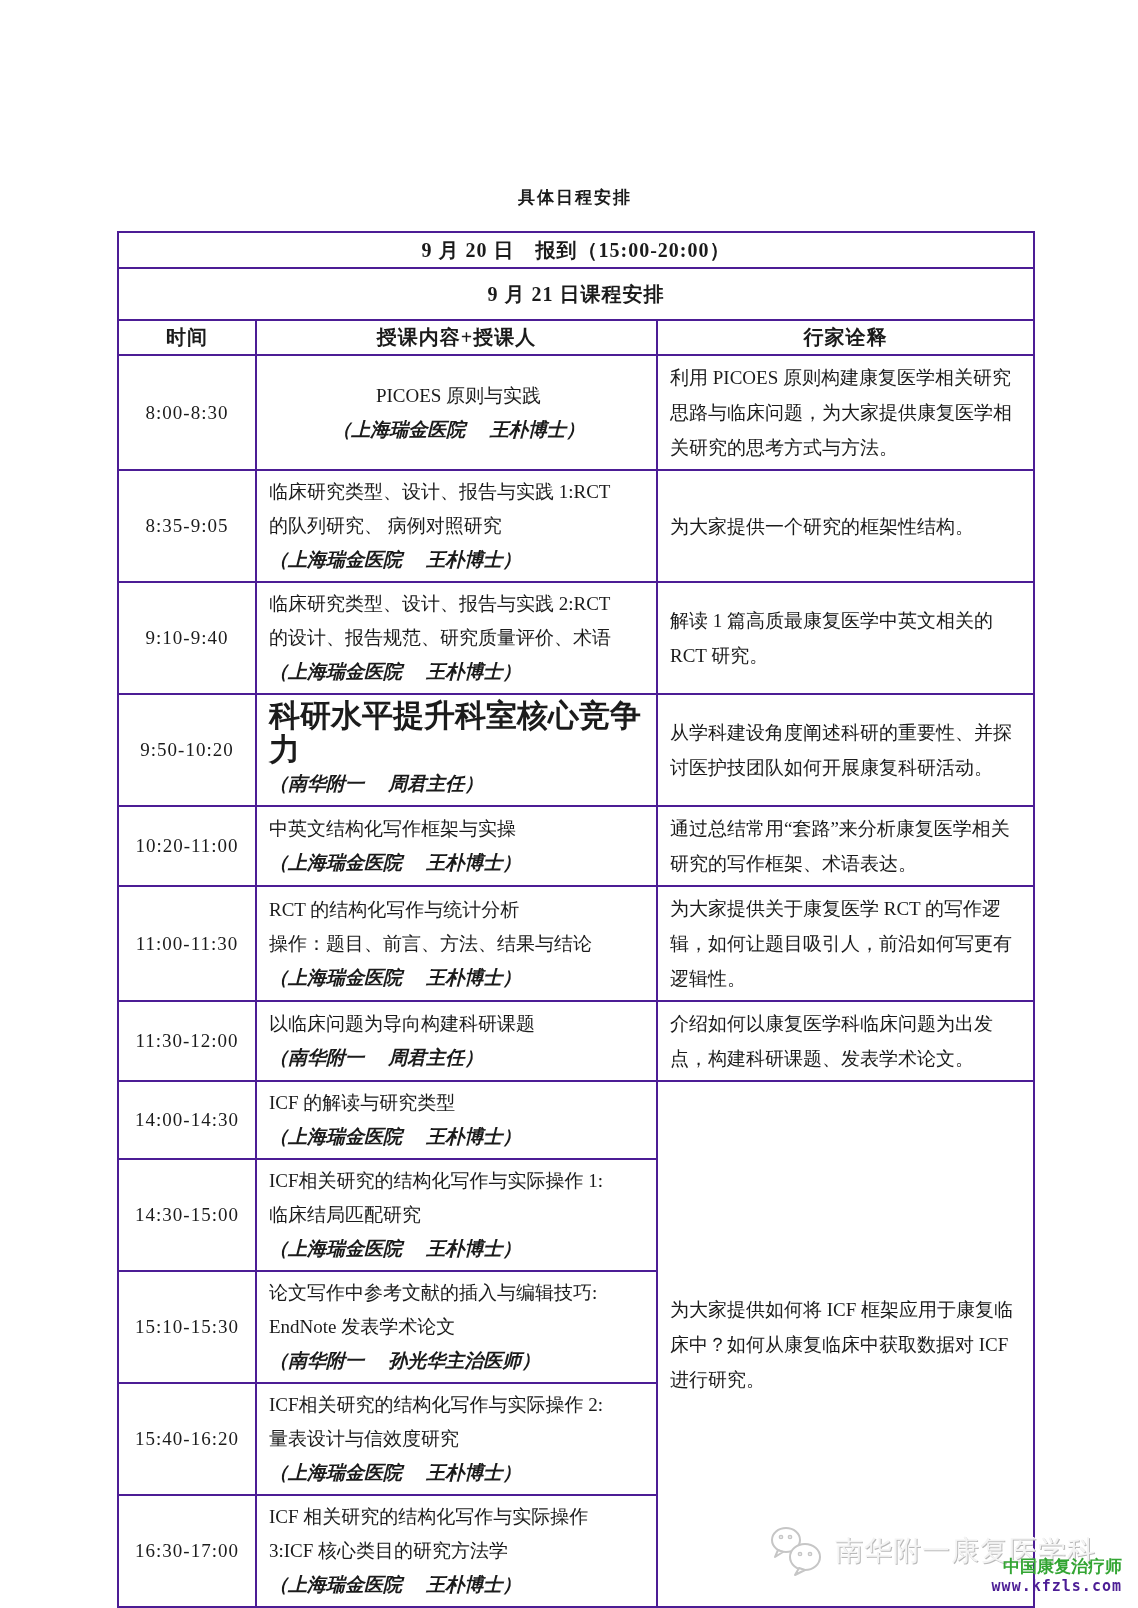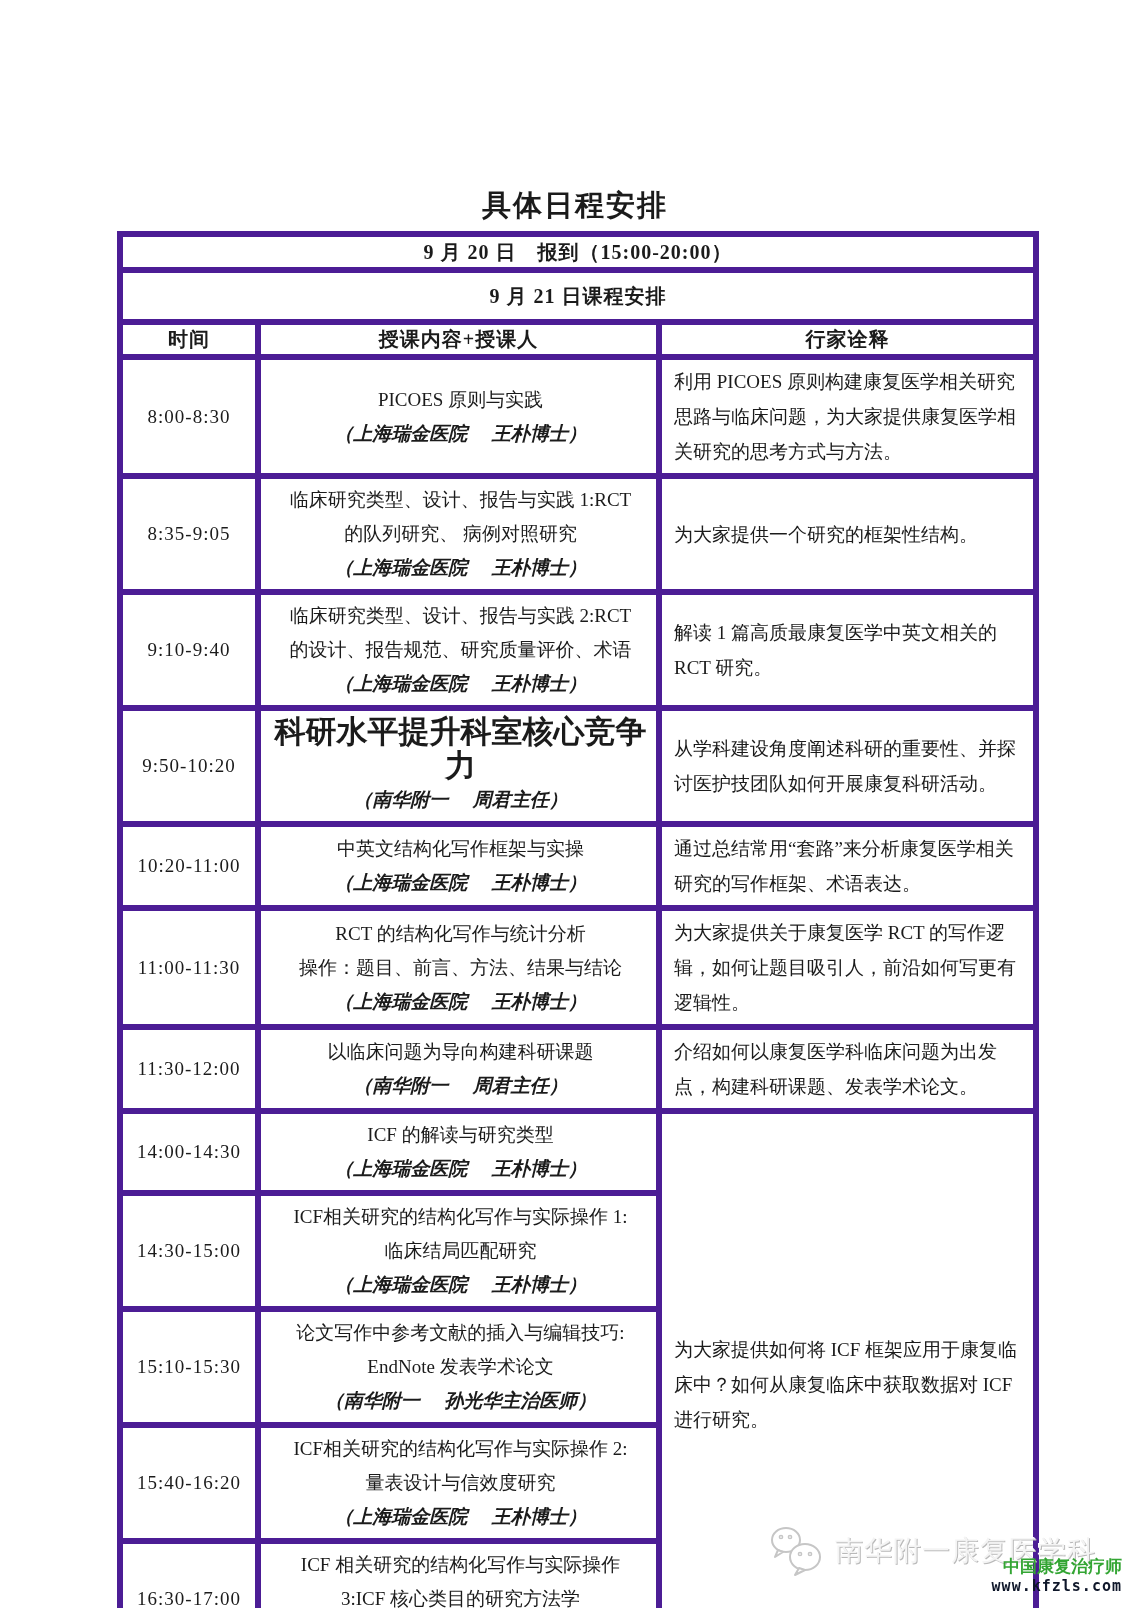--- a/index.html
+++ b/index.html
@@ -6,39 +6,39 @@
   body{
     width:1138px;height:1608px;
     background:#ffffff;
     font-family:"Liberation Serif","DejaVu Serif",serif;
     color:#1b1b1b;
     position:relative;
     overflow:hidden;
   }
   .doc-title{
     position:absolute;top:186px;left:117px;width:916px;
-    text-align:center;font-size:29px;font-weight:700;letter-spacing:2px;
+    text-align:center;font-size:17px;font-weight:700;letter-spacing:2px;
   }
   table.schedule{
     position:absolute;top:231px;left:117px;width:916px;
     border-collapse:collapse;table-layout:fixed;
   }
   table.schedule td{
-    border:6px solid #4c1d95;
+    border:2px solid #4c1d95;
     vertical-align:middle;
     overflow:hidden;
   }
   .spanrow td, .headrow td{
     text-align:center;font-weight:700;font-size:20px;letter-spacing:1px;
   }
   td.time{
     text-align:center;font-size:19px;letter-spacing:1px;
   }
   td.content{
-    padding:4px 8px 4px 12px;font-size:19px;text-align:center;
+    padding:4px 8px 4px 12px;font-size:19px;
   }
   td.content .line{line-height:34px;}
   td.content .speaker{font-weight:700;line-height:34px;font-family:"Liberation Sans","DejaVu Sans",sans-serif;font-size:19px;font-style:italic;}
   td.content.center{text-align:center;}
   .line.big{font-size:31px;font-weight:700;font-family:"Liberation Sans","DejaVu Sans",sans-serif;line-height:36px;}
   td.expert{
     padding:4px 12px;font-size:19px;line-height:35px;text-align:left;
   }
   
   .watermark{
@@ -209,14 +209,14 @@
     <ellipse cx="36" cy="31" rx="15" ry="13" fill="#ffffff" stroke="#c6c6c6" stroke-width="2"></ellipse>
     <path d="M30 42 L26 49 L36 44 Z" fill="#ffffff" stroke="#c6c6c6" stroke-width="2" stroke-linejoin="round"></path>
     <circle cx="31" cy="28" r="1.6" fill="none" stroke="#c6c6c6" stroke-width="1.5"></circle>
     <circle cx="41" cy="28" r="1.6" fill="none" stroke="#c6c6c6" stroke-width="1.5"></circle>
   </svg>
   <span class="wm-text">南华附一康复医学科</span>
 </div>
 
 <div class="brand">
   <div class="brand-cn" style="color: rgb(51, 165, 51);">中国康复治疗师</div>
-  <div class="brand-url" style="color: #0f172a;">www.kfzls.com</div>
+  <div class="brand-url" style="color: #4c1d95;">www.kfzls.com</div>
 </div>
 
 </body></html>

